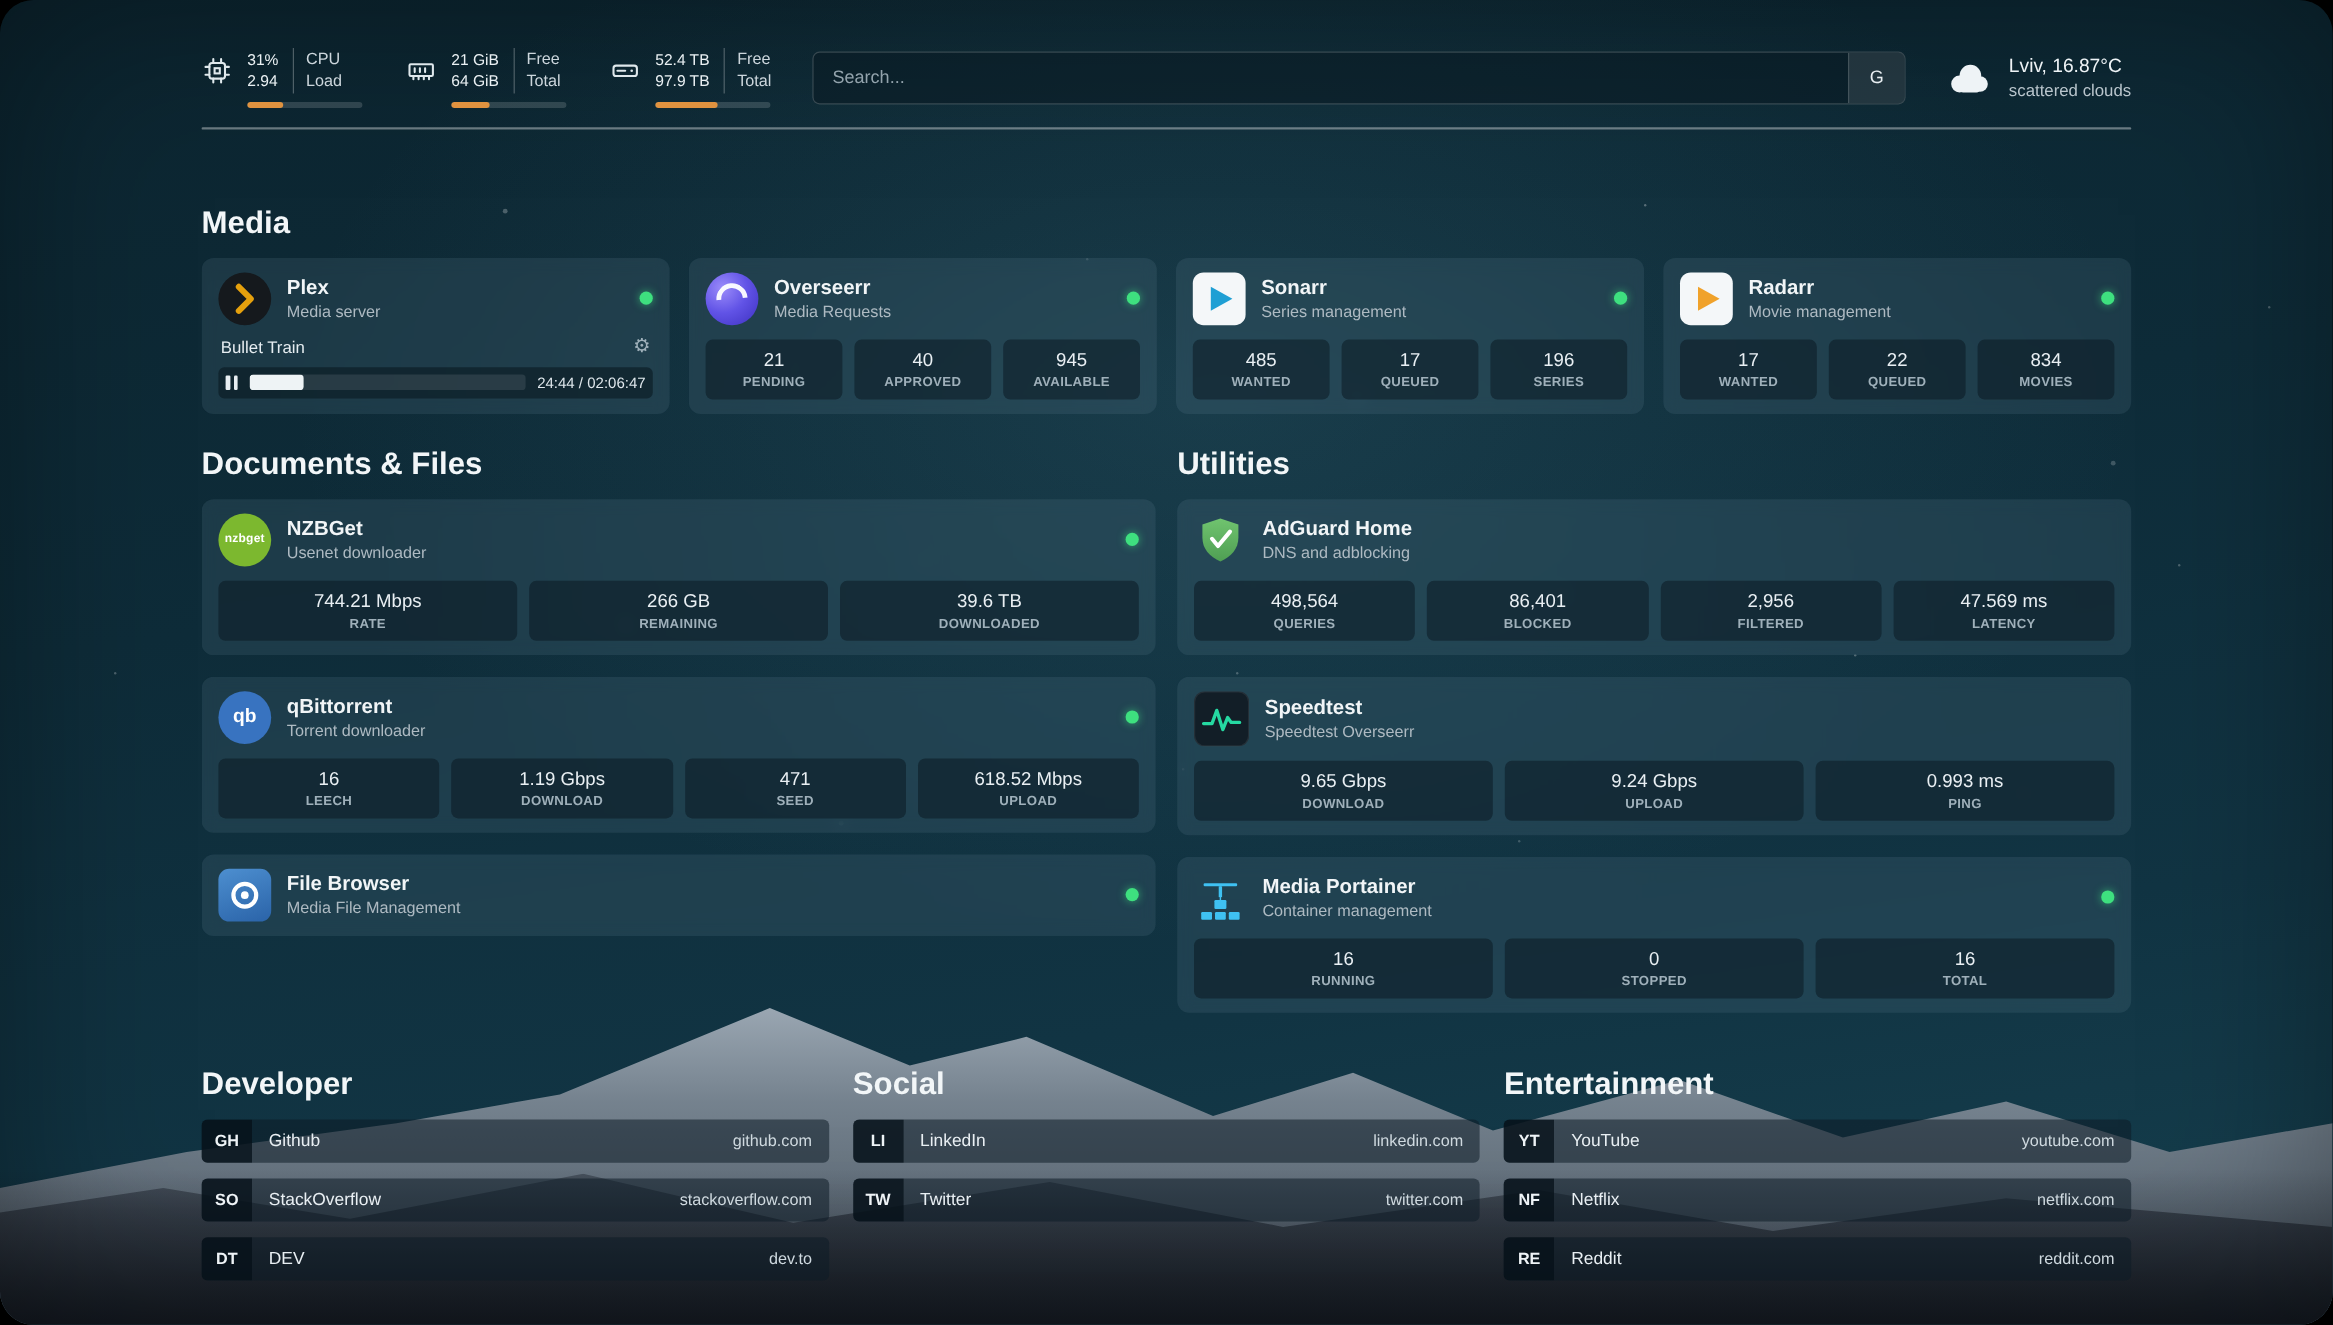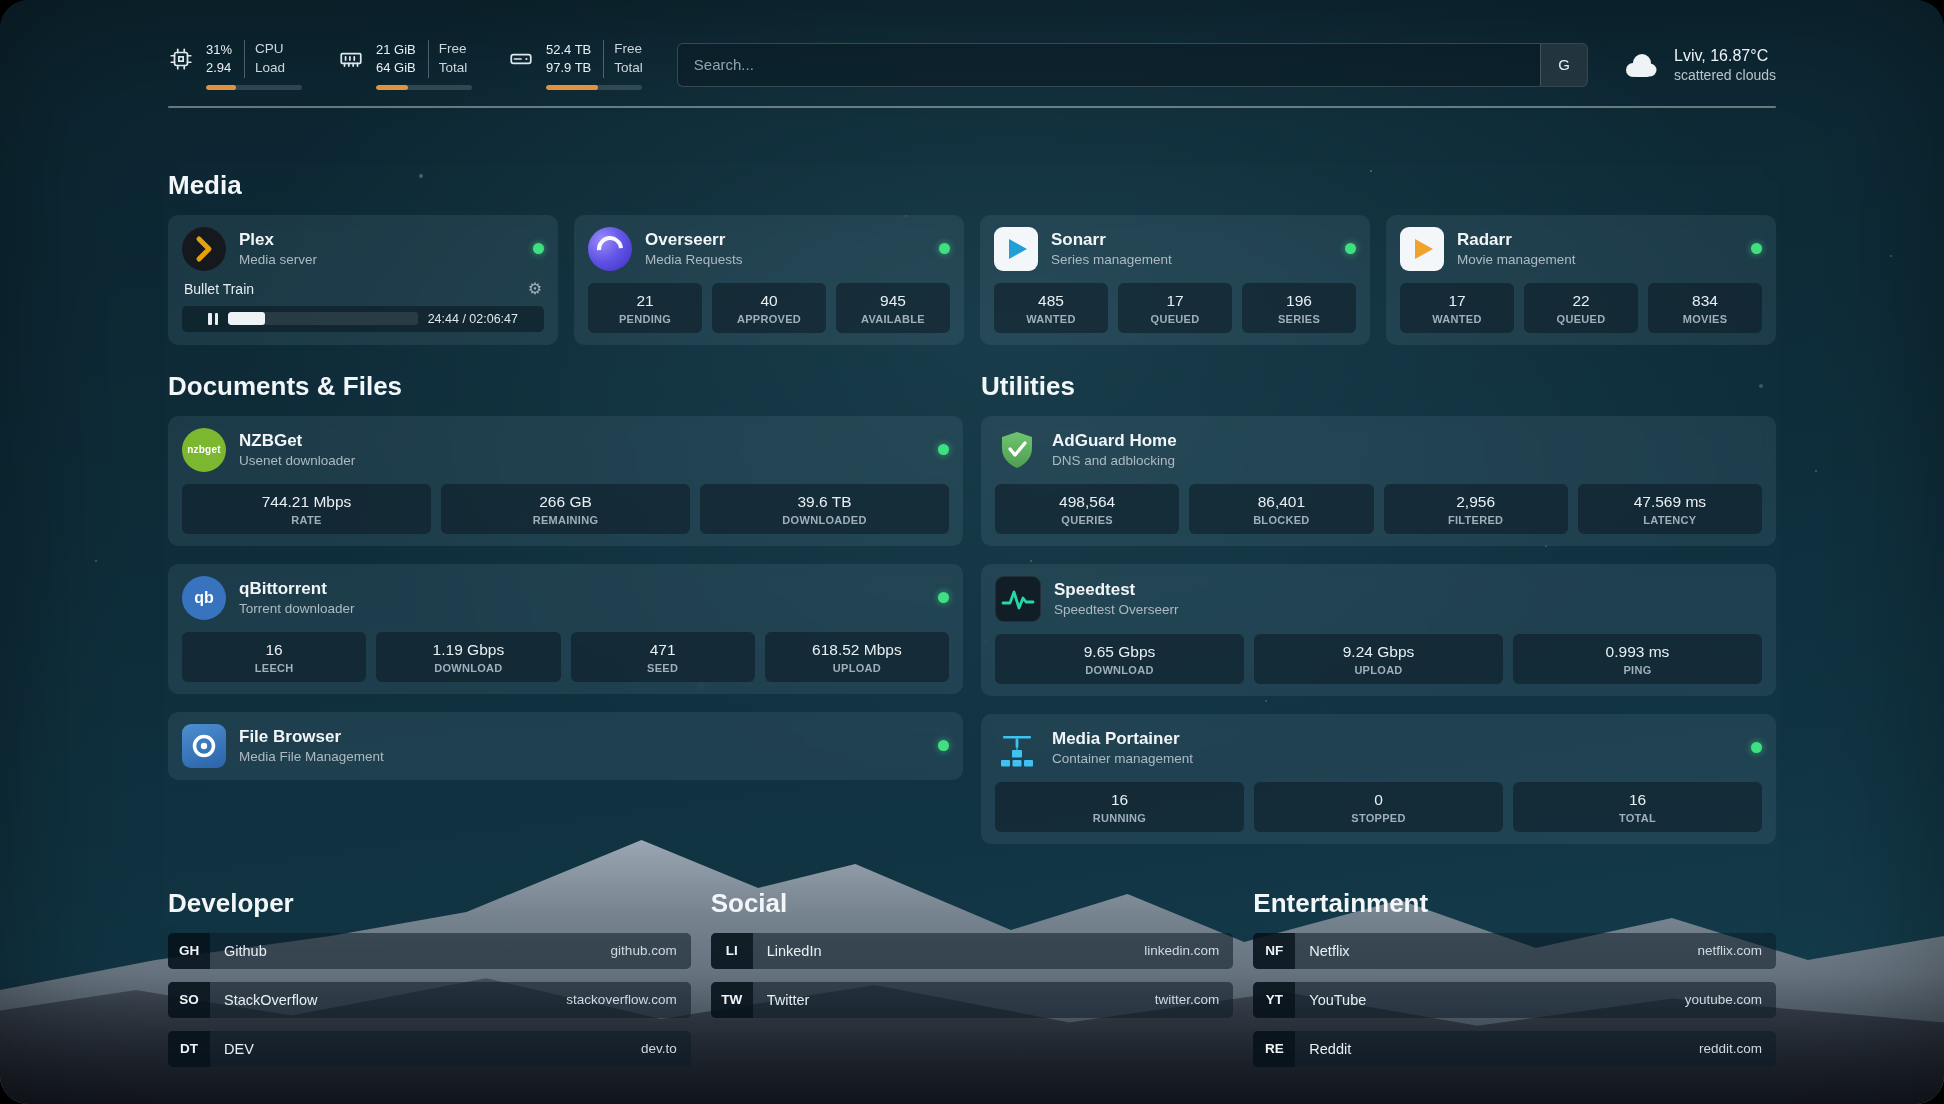--- a/index.html
+++ b/index.html
@@ -74,21 +74,21 @@
   .stats{display:grid;gap:10px;margin-top:12px;}
   .stats.c3{grid-template-columns:repeat(3,1fr);}
   .stats.c4{grid-template-columns:repeat(4,1fr);}
   .stat{background:rgba(8,22,30,.5);border-radius:6px;padding:9px 6px 8px;text-align:center;min-width:0;}
   .stat-value{font-size:15.5px;color:#e9eff3;white-space:nowrap;overflow:hidden;text-overflow:ellipsis;}
   .stat-label{font-size:11px;font-weight:700;color:#9fb0ba;margin-top:3px;letter-spacing:.3px;}
 
   
   .plex-media{display:flex;align-items:center;justify-content:space-between;margin-top:10px;padding:0 2px;font-size:14px;color:#e6edf1;}
   .gear{color:#9fb0ba;font-size:16px;cursor:pointer;line-height:1;}
-  .plex-progress{display:flex;align-items:center;gap:10px;margin-top:9px;background:rgba(8,22,30,.55);border-radius:5px;padding:6px 26px;}
+  .plex-progress{display:flex;align-items:center;gap:10px;margin-top:9px;background:rgba(8,22,30,.55);border-radius:5px;padding:6px 6px;}
   .pause{display:flex;gap:3px;cursor:pointer;flex:none;}
   .pause i{display:block;width:3.5px;height:12px;background:#e8eef2;border-radius:1px;}
   .plex-track{flex:1;height:13px;background:rgba(255,255,255,.10);border-radius:3px;overflow:hidden;}
   .plex-fill{height:100%;background:#eef3f5;border-radius:3px;}
   .plex-time{font-size:12.5px;color:#dfe7ec;white-space:nowrap;flex:none;}
 
   
   .cols2{display:grid;grid-template-columns:1fr 1fr;gap:18px;margin-top:26px;align-items:start;}
   .colstack{display:flex;flex-direction:column;gap:18px;}
 
@@ -555,30 +555,30 @@
             <span class="bm-name">Twitter</span>
             <span class="bm-url">twitter.com</span>
           </div>
         </div>
       </div>
 
       <div>
         <h2 class="sec-title">Entertainment</h2>
         <div class="bm-rows">
           <div class="bm-row">
+            <span class="bm-abbr">YT</span>
+            <span class="bm-name">YouTube</span>
+            <span class="bm-url">youtube.com</span>
+          </div>
+          <div class="bm-row">
             <span class="bm-abbr">NF</span>
             <span class="bm-name">Netflix</span>
             <span class="bm-url">netflix.com</span>
           </div>
           <div class="bm-row">
-            <span class="bm-abbr">YT</span>
-            <span class="bm-name">YouTube</span>
-            <span class="bm-url">youtube.com</span>
-          </div>
-          <div class="bm-row">
             <span class="bm-abbr">RE</span>
             <span class="bm-name">Reddit</span>
             <span class="bm-url">reddit.com</span>
           </div>
         </div>
       </div>
     </div>
 
   </div>
 </div>

